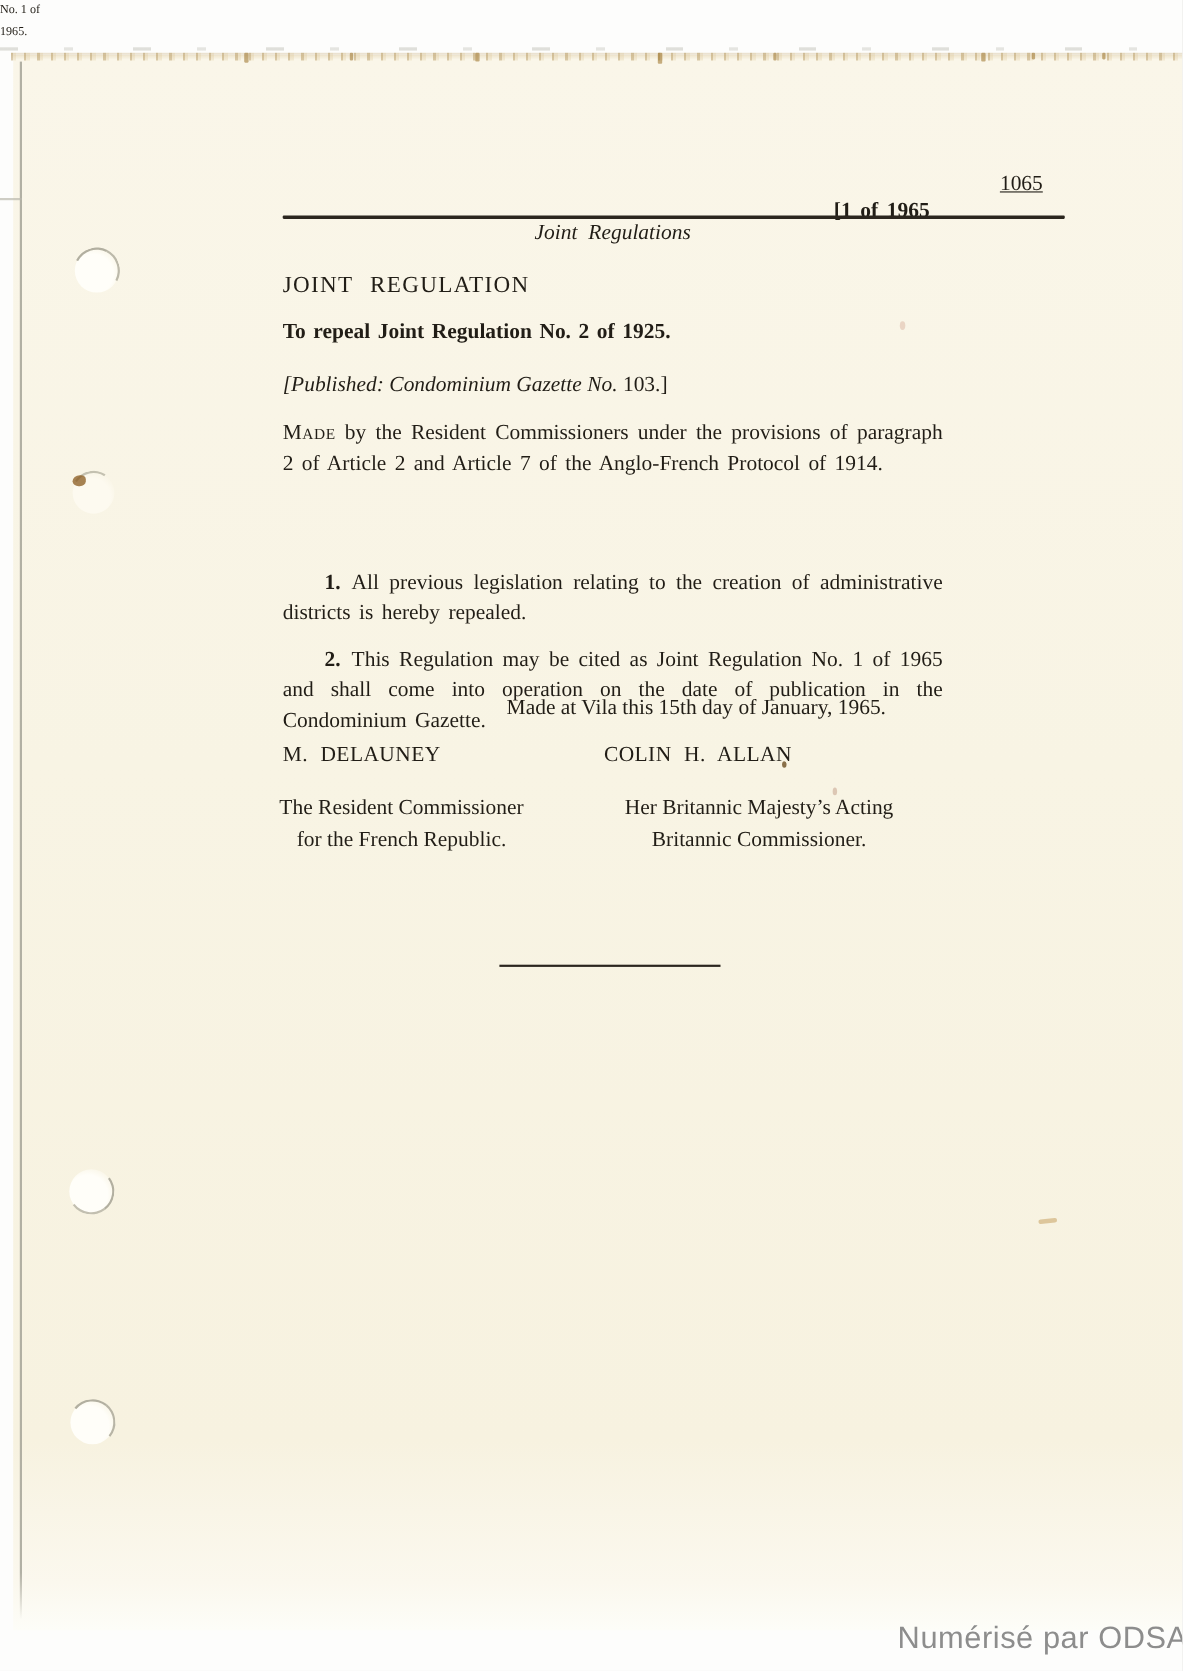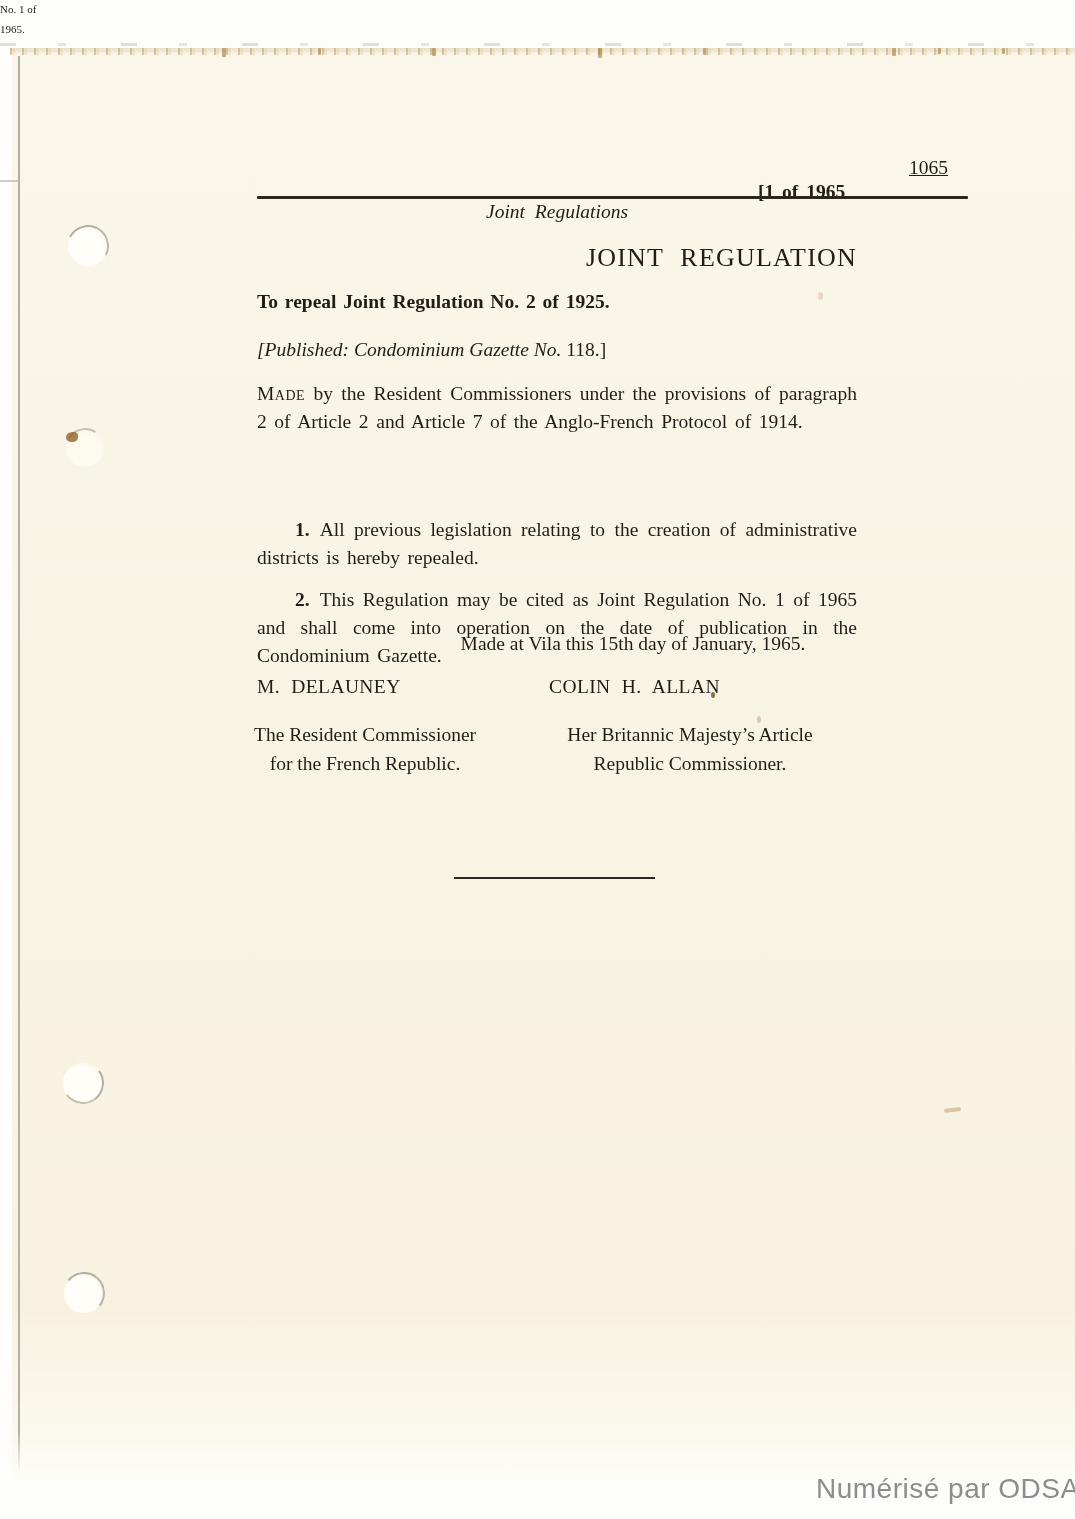--- a/index.html
+++ b/index.html
@@ -42,21 +42,21 @@
   .hole-4::after{border-top-color:#b2afa0;border-right-color:#b8b5a6;transform:rotate(-6deg);}
   .hole2-mark{position:absolute;left:66px;top:432px;width:12px;height:10px;border-radius:60% 40% 50% 50%;
     background:#8a5a1e;opacity:.75;filter:blur(.4px);}
   .speck{position:absolute;border-radius:50%;}
   
   .t{position:absolute;font-size:19.5px;line-height:28px;}
   .running-title{left:257px;top:154px;width:600px;text-align:center;font-style:italic;word-spacing:5px;margin-top:44px;}
   .issue-ref{left:758px;top:154px;font-weight:bold;word-spacing:3px;margin-top:24px;}
   .page-num{left:909px;top:154px;width:75px;text-align:left;text-decoration:underline;}
   .header-rule{position:absolute;left:257px;top:196px;width:711px;height:3px;background:#2b261e;border-radius:1px;}
-  .reg-title{left:257px;top:244px;width:600px;text-align:right;font-size:26px;letter-spacing:1.2px;word-spacing:9px;}
+  .reg-title{left:257px;top:244px;width:600px;text-align:left;font-size:21px;letter-spacing:1.2px;word-spacing:9px;}
   .margin-note{left:875px;top:247px;width:80px;font-size:11px;line-height:19.5px;}
   .subtitle{left:257px;top:288px;font-weight:bold;word-spacing:2px;}
   .published{left:257px;top:336px;font-style:italic;}
   .published .roman{font-style:normal;}
   .body-par{left:257px;top:380px;width:600px;text-align:justify;word-spacing:.14em;hyphens:manual;}
   .smallcaps{font-variant:small-caps;letter-spacing:.5px;}
   .sec{width:600px;text-align:justify;word-spacing:.14em;text-indent:38px;hyphens:manual;margin-top:48px;}
   .sec-1{left:257px;top:468px;}
   .sec-2{left:257px;top:538px;}
   .sec .num{font-weight:bold;padding-right:10px;}
@@ -110,39 +110,39 @@
   <div class="header-rule"></div>
 
   <div class="t reg-title">JOINT REGULATION</div>
   <div class="margin-note">
     <div>No. 1 of</div>
     <div>1965.</div>
   </div>
 
   <div class="t subtitle">To repeal Joint Regulation No. 2 of 1925.</div>
 
-  <div class="t published"><span>[Published: Condominium Gazette No. </span><span class="roman">118.]</span></div>
+  <div class="t published"><span>[Published: Condominium Gazette No. </span><span class="roman">103.]</span></div>
 
   <div class="t body-par"><span class="smallcaps">Made</span><span> by the Resident Commissioners under the provisions of paragraph 2 of Article 2 and Article 7 of the Anglo-French Protocol of 1914.</span></div>
 
   <div class="t sec sec-1"><span class="num">1.</span><span>All previous legislation relating to the creation of ad­ministrative districts is hereby repealed.</span></div>
 
   <div class="t sec sec-2"><span class="num">2.</span><span>This Regulation may be cited as Joint Regulation No. 1 of 1965 and shall come into operation on the date of publication in the Condominium Gazette.</span></div>
 
   <div class="t date-line">Made at Vila this 15th day of January, 1965.</div>
 
   <div class="t sig-name sig-name-left">M. DELAUNEY</div>
   <div class="t sig-name sig-name-right">COLIN H. ALLAN</div>
 
   <div class="t sig-title sig-title-left">
     <div>The Resident Commissioner</div>
     <div>for the French Republic.</div>
   </div>
   <div class="t sig-title sig-title-right">
-    <div>Her Britannic Majesty’s Article</div>
-    <div>Republic Commissioner.</div>
+    <div>Her Britannic Majesty’s Acting</div>
+    <div>Britannic Commissioner.</div>
   </div>
 
   <div class="divider-rule"></div>
 
   <div class="footer-credit">Numérisé par ODSAS</div>
 
 </div>
 
 </body></html>

